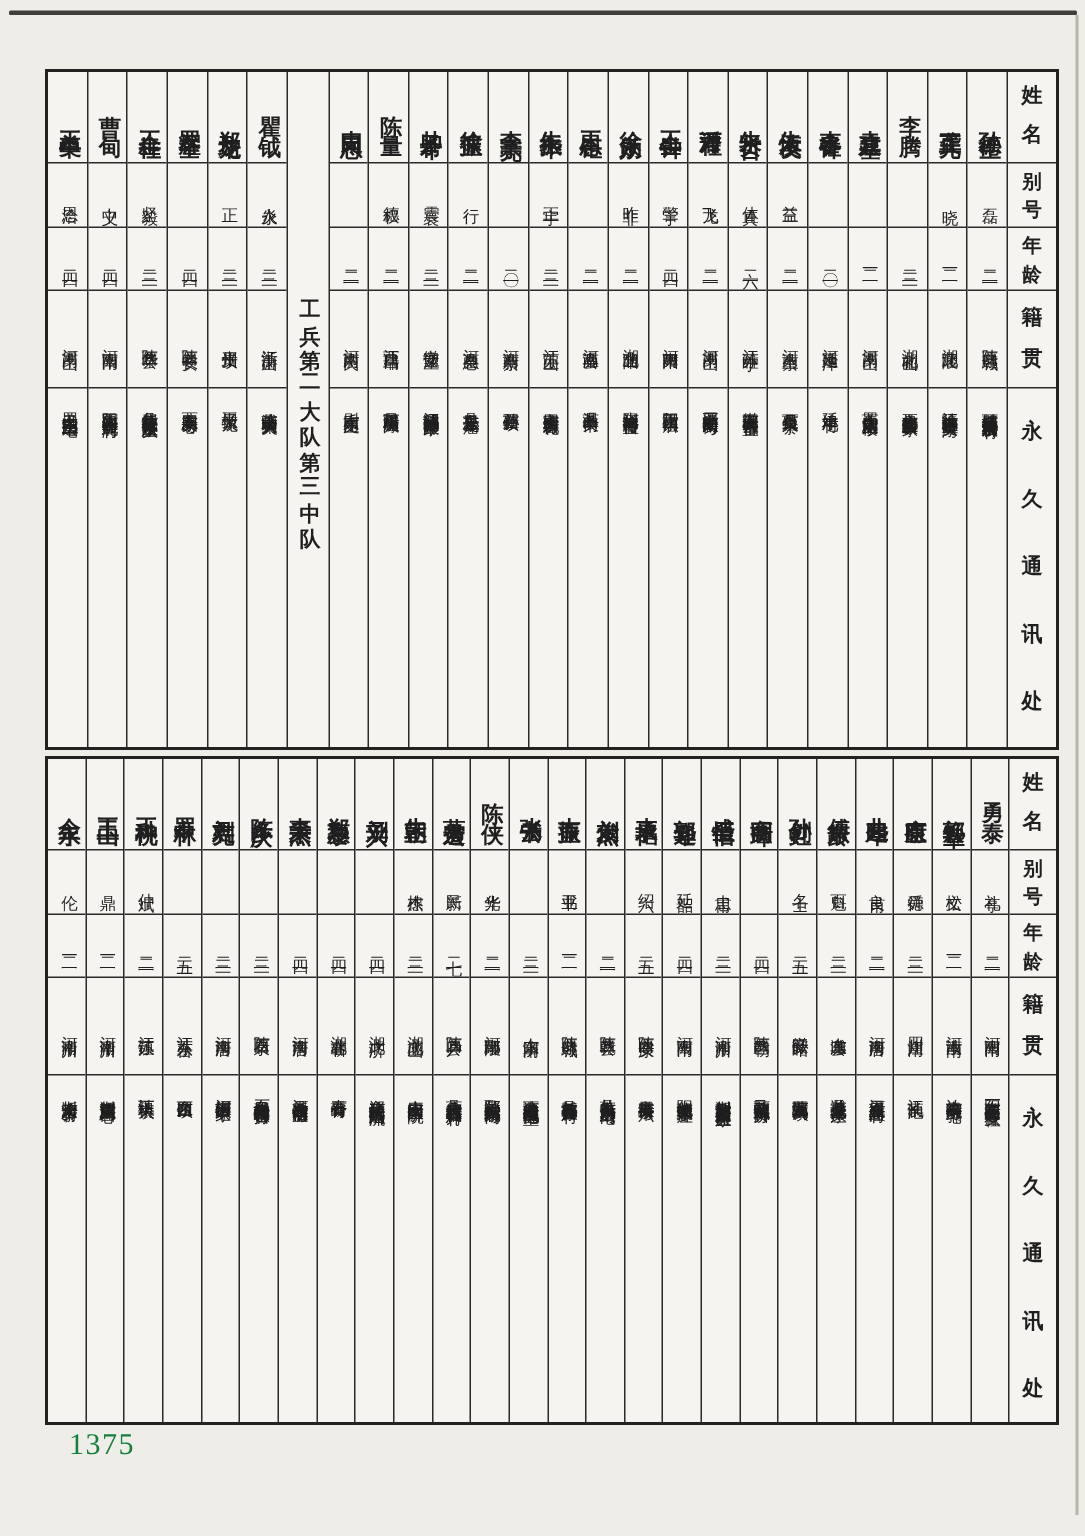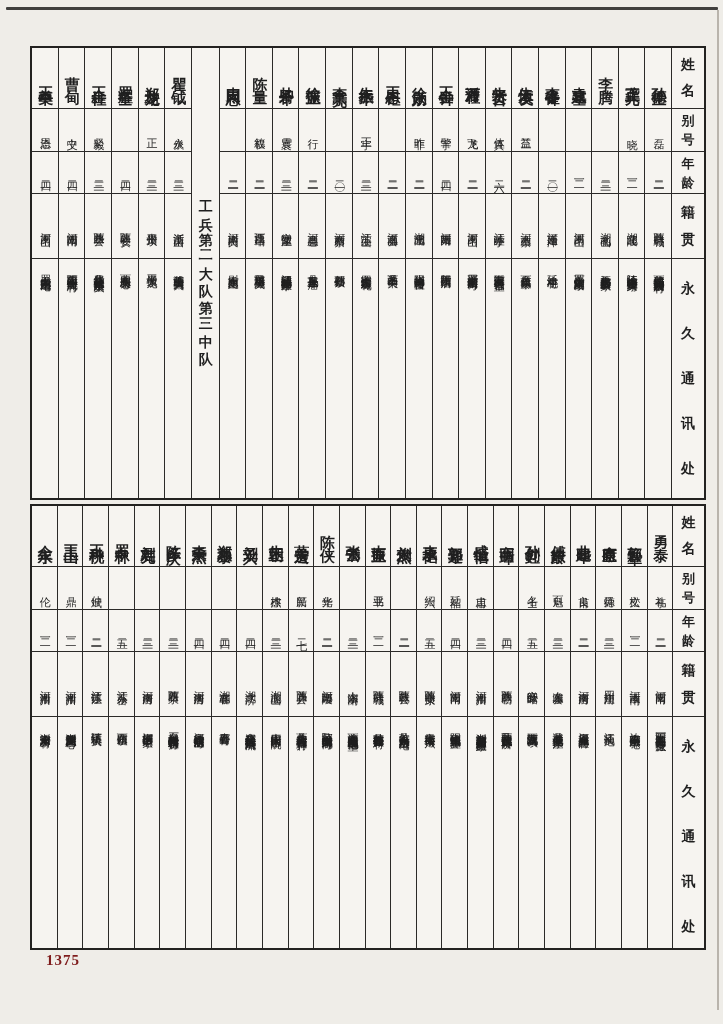--- a/index.html
+++ b/index.html
@@ -57,21 +57,21 @@
   .cell-age .htext{line-height:19px;font-size:13px;}
   .cell-native .htext{line-height:27px;}
   .cell-addr .htext{line-height:45px;}
   .title-col{flex:1.05 1 0;}
   .title-cell{flex:1;display:flex;justify-content:center;align-items:center;}
   .title-text{
     font-size:14px;font-weight:bold;letter-spacing:17px;line-height:1;
   }
   .pagenum{
     position:absolute;left:46px;top:952px;
-    font-size:15px;letter-spacing:1px;color:#7f1d1d;font-weight:bold;
+    font-size:20px;letter-spacing:1px;color:#15803d;
   }
 </style>
 </head>
 <body>
 
 <div class="scan-topline"></div>
 <div class="scan-rightedge"></div>
 
 <section class="roster" id="table-top">
     <div class="col hcol">

